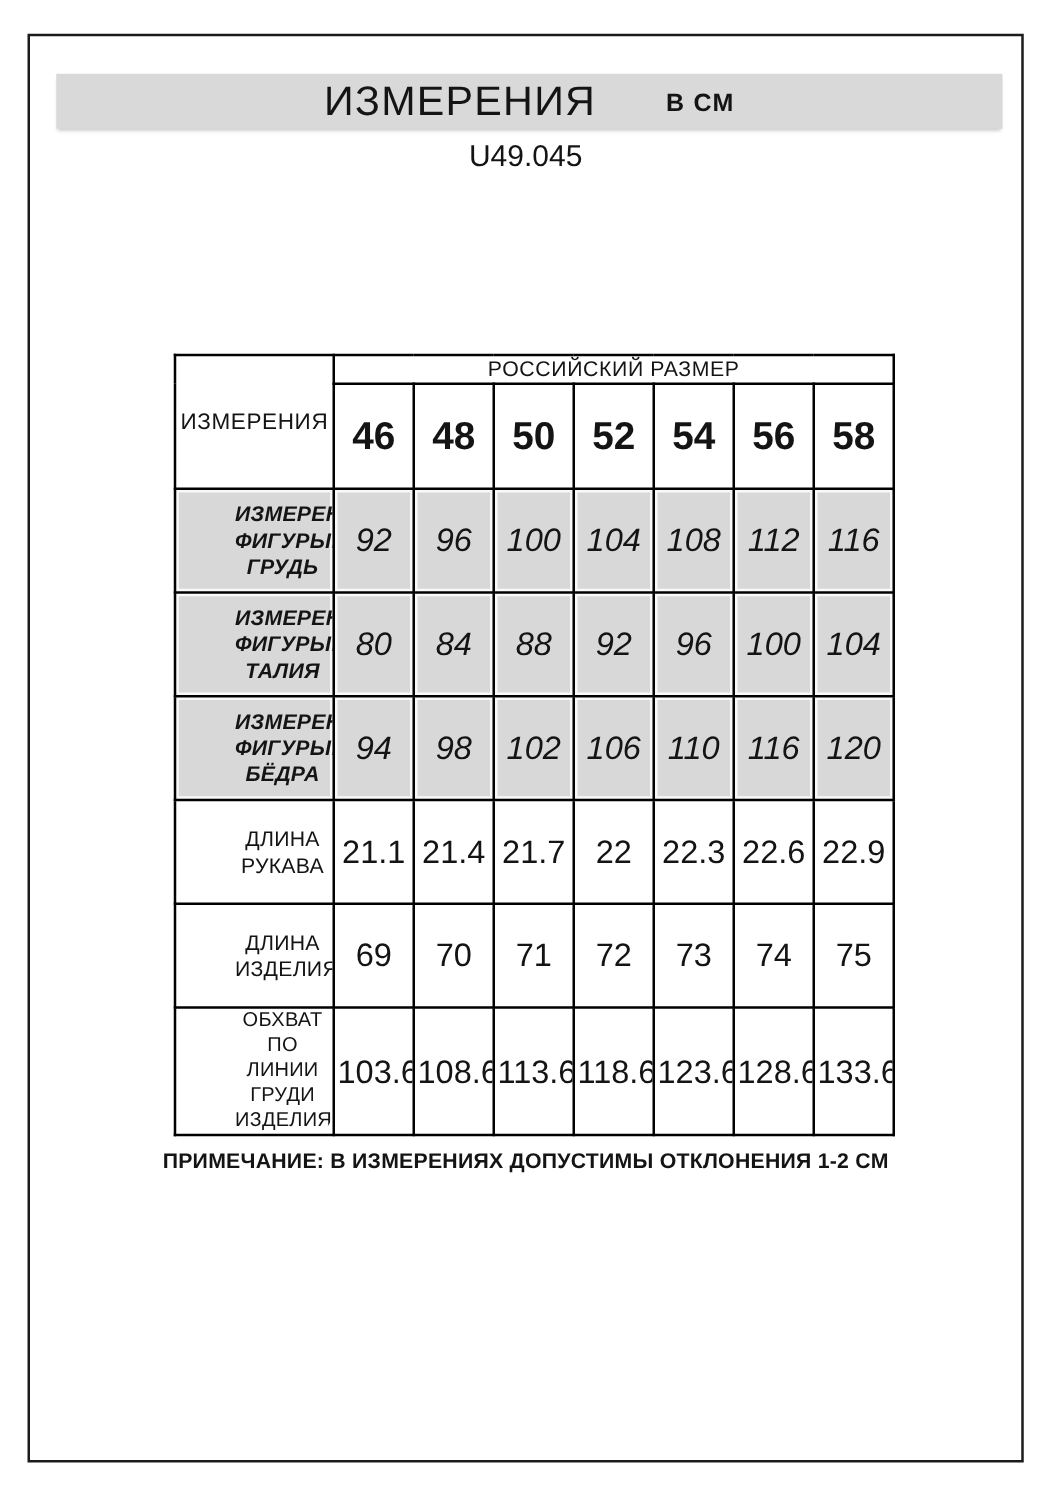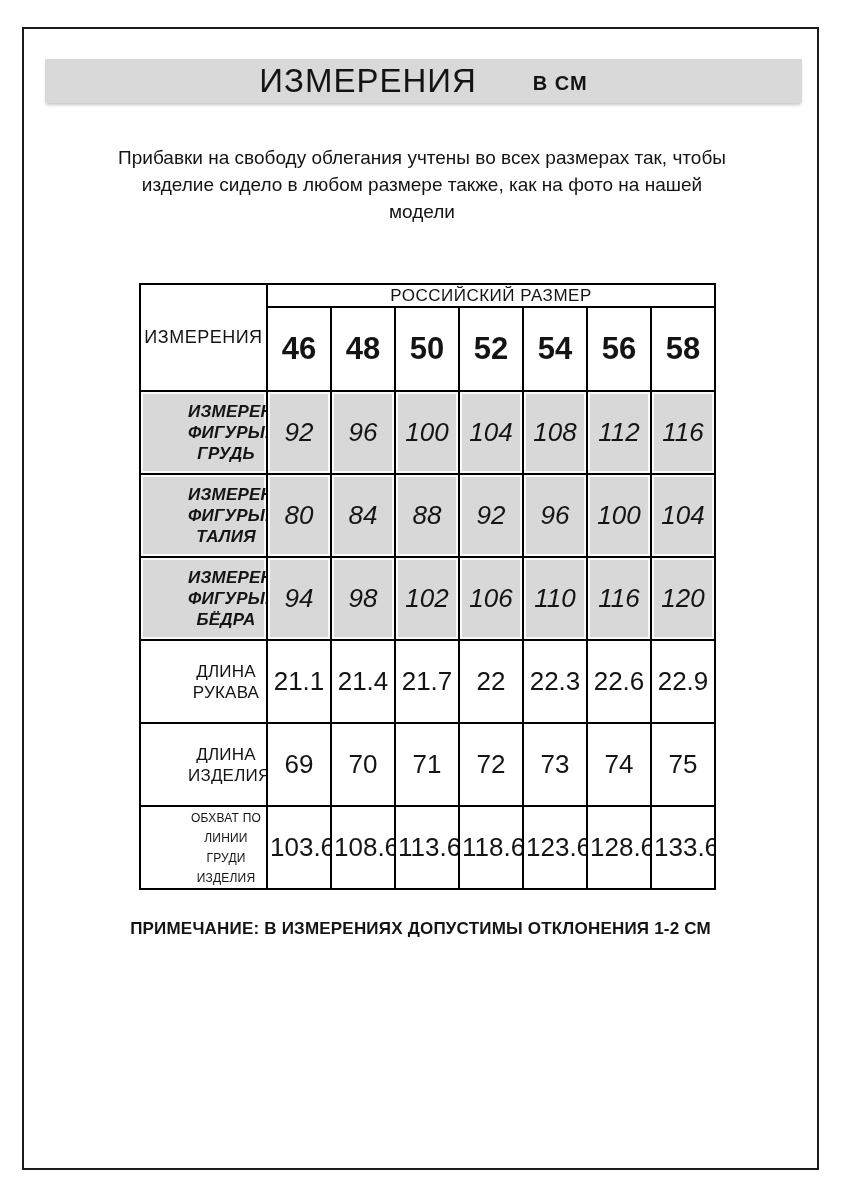--- a/index.html
+++ b/index.html
@@ -36,21 +36,21 @@
     border-collapse:collapse;table-layout:fixed;
   }
   .size-table td{
     border:2px solid #000;text-align:center;vertical-align:middle;
     padding:0 2px;overflow:hidden;
   }
   .size-table .group-head{height:21px;font-size:17px;letter-spacing:0.5px;}
   .size-table .corner{font-size:18px;letter-spacing:0.5px;}
   .size-table .size-head{height:82px;font-size:31px;font-weight:700;}
   .size-table .row-label{font-size:17px;letter-spacing:0.2px;line-height:21px;padding-left:47px;}
-  .size-table .row-label.small{font-size:12px;line-height:20px;border-radius:15px;}
+  .size-table .row-label.small{font-size:16px;line-height:20px;border-radius:15px;}
   .size-table .val{font-size:26px;}
   .size-table tr.data-row td{height:81px;}
   .size-table tr.shaded td{
     background:#d8d8d8;
     box-shadow:inset 0 0 0 2px rgba(255,255,255,0.85);
   }
   .size-table tr.shaded .row-label{font-style:italic;font-weight:700;}
   .size-table tr.shaded .val{font-style:italic;margin-top:46px;}
   
   .note{
@@ -61,22 +61,22 @@
 </head>
 <body>
 
 <div class="sheet-border">
 
   <div class="title-band">
     <span class="title-main">ИЗМЕРЕНИЯ</span>
     <span class="title-unit">В СМ</span>
   </div>
 
+  <div class="article-code">U49.045</div>
 
-  <div class="description">Прибавки на свободу облегания учтены во всех размерах так, чтобы изделие сидело в любом размере также, как на фото на нашей модели</div>
 
   <table class="size-table">
     <colgroup>
       <col style="width:127px">
       <col style="width:64px">
         <col style="width:64px">
         <col style="width:64px">
       <col style="width:64px">
         <col style="width:64px">
         <col style="width:64px">

